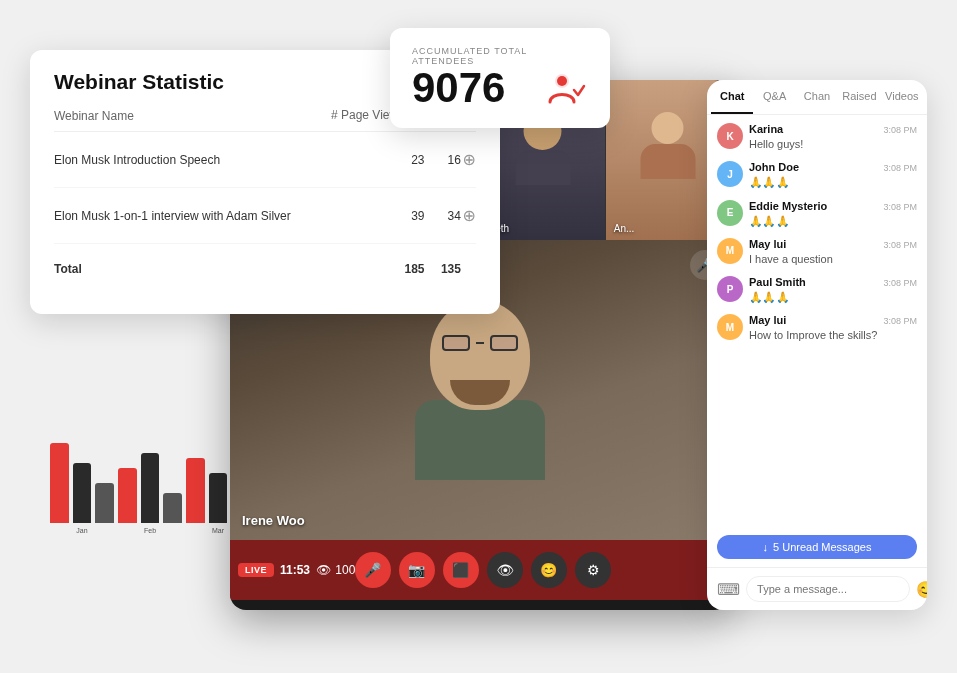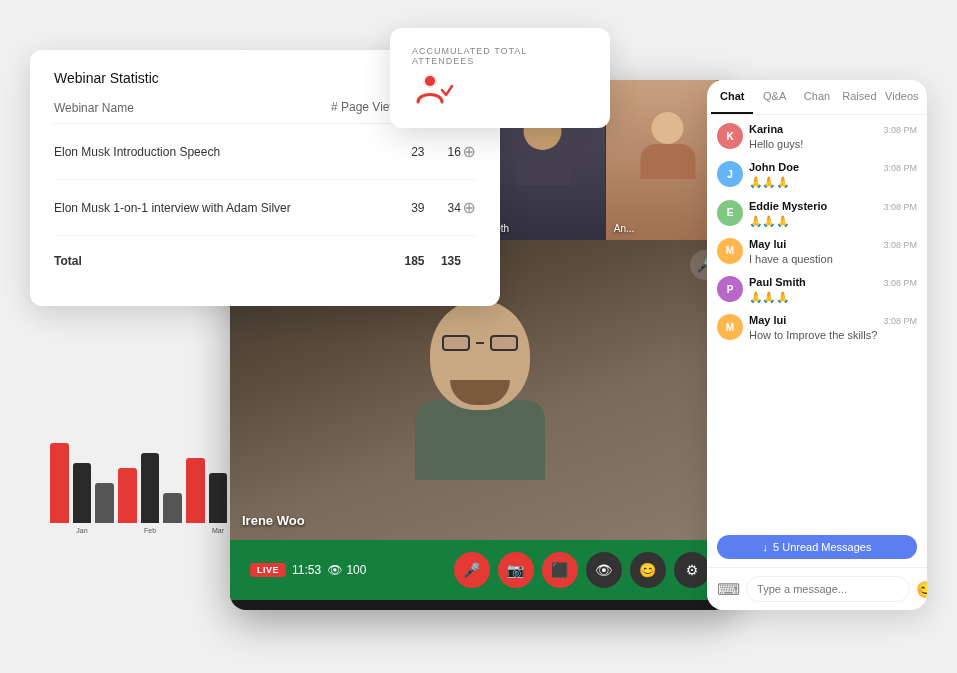--- a/index.html
+++ b/index.html
@@ -18,22 +18,22 @@
       top: 50px;
       left: 30px;
       width: 470px;
       background: #fff;
       border-radius: 12px;
       box-shadow: 0 8px 30px rgba(0,0,0,0.15);
       padding: 20px 24px;
       z-index: 20;
     }
     #webinar-card h2 {
-      font-size: 14px;
-      font-weight: 400;
+      font-size: 21px;
+      font-weight: 700;
       margin-bottom: 14px;
       color: #111;
     }
     .stat-table { width: 100%; border-collapse: collapse; font-size: 12px; }
     .stat-table th {
       text-align: left;
       color: #666;
       font-weight: 500;
       padding-bottom: 8px;
       border-bottom: 1px solid #eee;
@@ -280,41 +280,40 @@
       display: flex;
       align-items: center;
       justify-content: center;
       color: #fff;
       font-size: 14px;
     }
 
     
     #controls-bar {
       height: 60px;
-      background: #15803d;
-      display: flex;
-      align-items: center;
-      justify-content: space-between;
-      padding: 0 20px;
+      background: #7f1d1d;
+      display: flex;
+      align-items: center;
+      padding: 0 8px;
     }
     .live-badge {
       display: flex;
       align-items: center;
       gap: 6px;
     }
     .live-dot {
       background: #e53935;
       color: #fff;
       font-size: 9px;
       font-weight: 700;
       padding: 2px 7px;
       border-radius: 4px;
       letter-spacing: 0.5px;
     }
-    .timer { color: #fff; font-size: 12px; font-weight: 400; }
+    .timer { color: #fff; font-size: 12px; font-weight: 700; }
     .viewer-count { display: flex; align-items: center; gap: 4px; color: #fff; font-size: 12px; }
     .eye-icon { font-size: 12px; }
     .ctrl-buttons { display: flex; gap: 8px; }
     .ctrl-btn {
       width: 36px;
       height: 36px;
       border-radius: 50%;
       background: #e53935;
       border: none;
       cursor: pointer;
@@ -476,20 +475,21 @@
     <td class="right">135</td>
     <td class="right"></td>
   </tr>
       </tbody>
   </table>
 </div>
 
 <div id="attendees-card">
   <div class="label">ACCUMULATED TOTAL ATTENDEES</div>
   <div class="count-row">
+    <div class="count">9076</div>
     <div class="person-check-icon">
       <svg viewBox="0 0 40 40" fill="none">
         <circle cx="16" cy="13" r="7" fill="#e53935" opacity="0.15"></circle>
         <circle cx="16" cy="13" r="5" fill="#e53935"></circle>
         <path d="M4 34 C4 24 28 24 28 34" stroke="#e53935" stroke-width="3" fill="none" stroke-linecap="round"></path>
         <path d="M28 22 L32 27 L38 18" stroke="#e53935" stroke-width="2.5" fill="none" stroke-linecap="round" stroke-linejoin="round"></path>
       </svg>
     </div>
   </div>
 </div>

